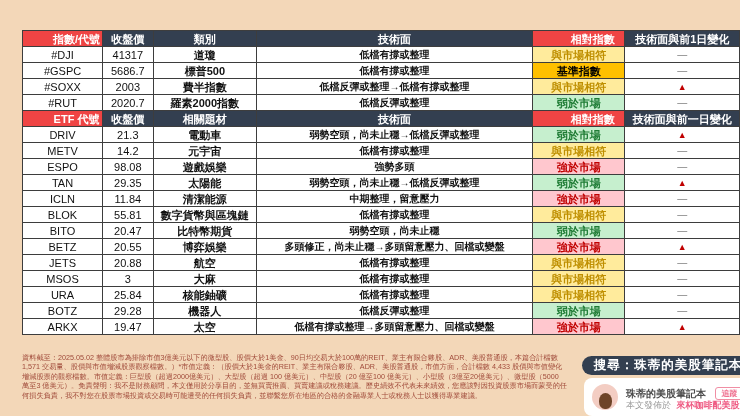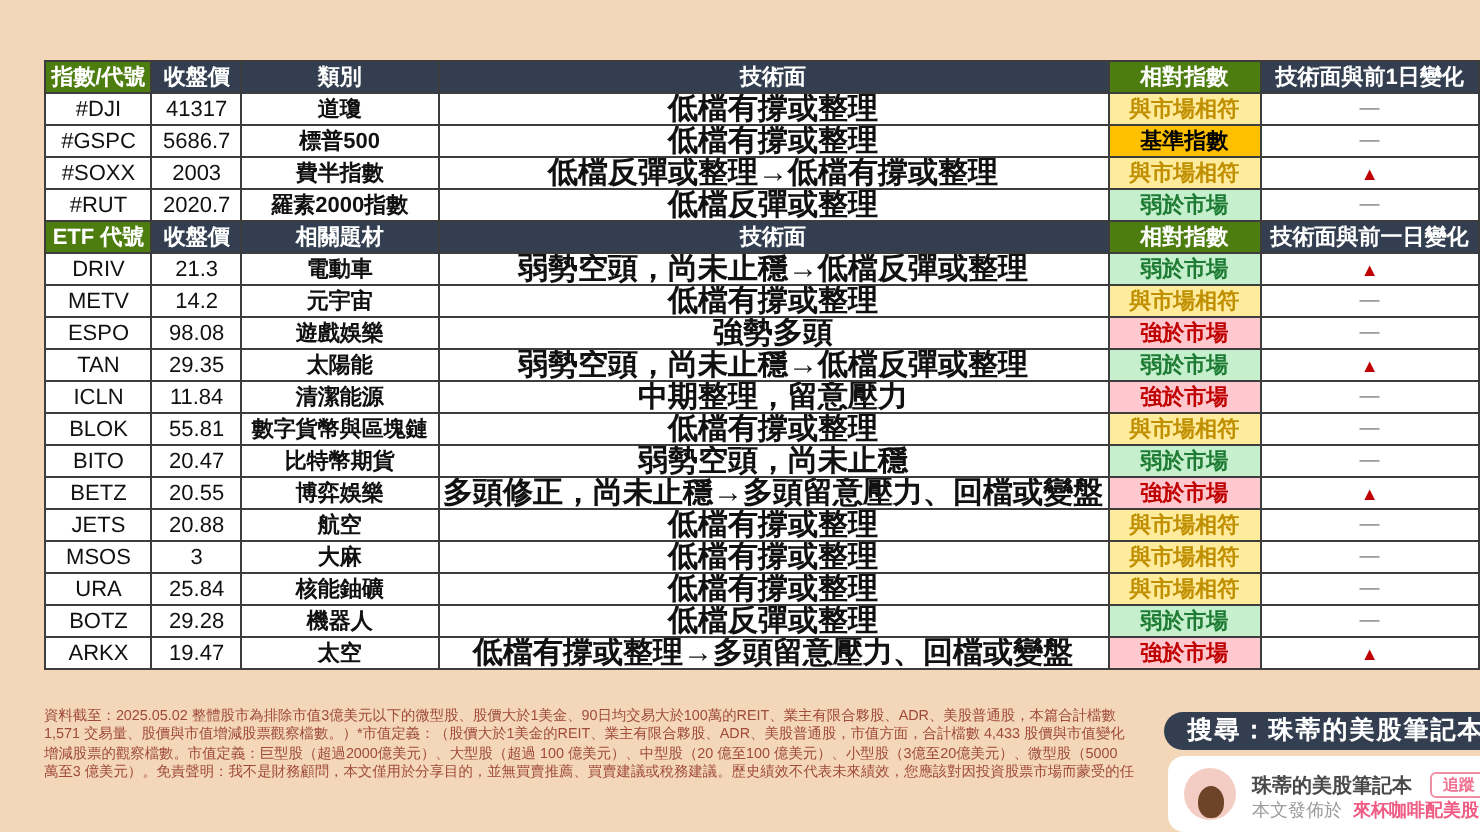--- a/index.html
+++ b/index.html
@@ -12,24 +12,24 @@
     position:absolute;left:22px;top:30px;
     border-collapse:collapse;table-layout:fixed;background:#fff;
   }
   .market-table th,.market-table td{
     border:1px solid #3d3d3d;height:16px;box-sizing:border-box;
     padding:0 2px;font-size:11px;text-align:center;vertical-align:middle;
     white-space:nowrap;overflow:hidden;line-height:14px;
   }
   .market-table th{font-weight:700;}
   th.dark{background:#333f50;color:#ffffff;}
-  th.accent{background:#4d7c0f;color:#ffffff;}
+  th.accent{background:#ef4444;color:#ffffff;padding-left:30px;}
   td.code,td.price{font-weight:400;color:#111;}
   td.cat,td.tech,td.rel{font-weight:700;color:#111;}
-  td.tech{font-size:15px;text-align:center;}
+  td.tech{font-size:10px;text-align:center;}
   td.chg .dash{color:#7f7f7f;font-size:10px;}
   td.chg .up{color:#c00000;font-size:9px;}
   .disclaimer{
     position:absolute;left:22px;top:353px;width:548px;
     color:#a04a3a;font-size:7.2px;line-height:9.4px;
   }
   .disclaimer div{white-space:nowrap;overflow:hidden;}
   .search-pill{
     position:absolute;left:582px;top:356px;width:172px;height:19px;
     background:#333f50;border-radius:10px;color:#fff;
@@ -225,20 +225,21 @@
         <td class="chg"><span class="up">▲</span></td>
       </tr>
     </tbody>
 </table>
 
 <div class="disclaimer">
     <div>資料截至：2025.05.02 整體股市為排除市值3億美元以下的微型股、股價大於1美金、90日均交易大於100萬的REIT、業主有限合夥股、ADR、美股普通股，本篇合計檔數</div>
     <div>1,571 交易量、股價與市值增減股票觀察檔數。）*市值定義：（股價大於1美金的REIT、業主有限合夥股、ADR、美股普通股，市值方面，合計檔數 4,433 股價與市值變化</div>
     <div>增減股票的觀察檔數。市值定義：巨型股（超過2000億美元）、大型股（超過 100 億美元）、中型股（20 億至100 億美元）、小型股（3億至20億美元）、微型股（5000</div>
     <div>萬至3 億美元）。免責聲明：我不是財務顧問，本文僅用於分享目的，並無買賣推薦、買賣建議或稅務建議。歷史績效不代表未來績效，您應該對因投資股票市場而蒙受的任</div>
+    <div>何損失負責，我不對您在股票市場投資或交易時可能遭受的任何損失負責，並聯繫您所在地區的合格的金融專業人士或稅務人士以獲得專業建議。</div>
   </div>
 
 <div class="search-pill">
   <span>搜尋：珠蒂的美股筆記本</span>
 </div>
 
 <div class="profile-card">
   <div class="avatar">
     <div class="avatar-figure"></div>
   </div>

